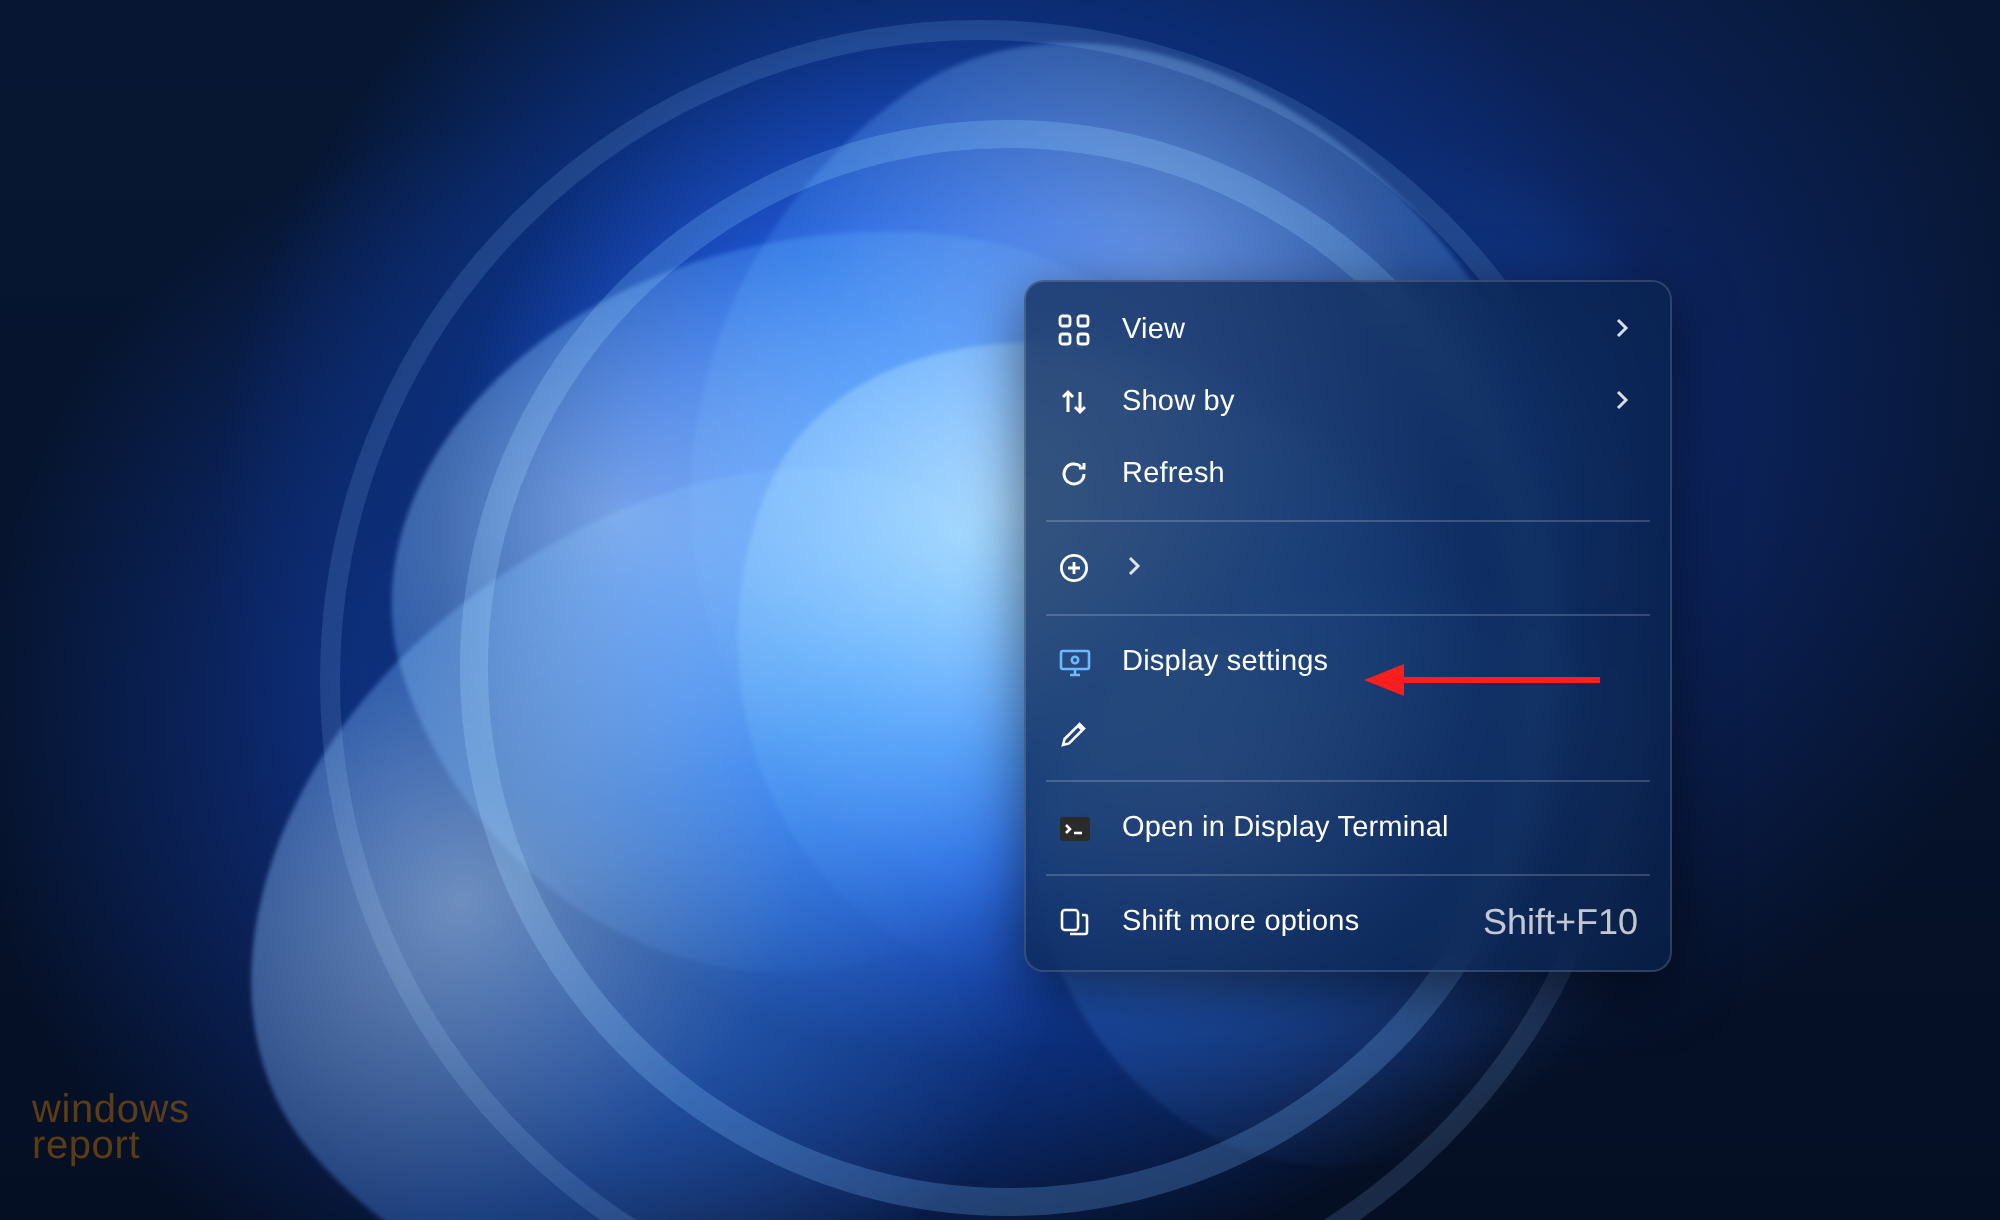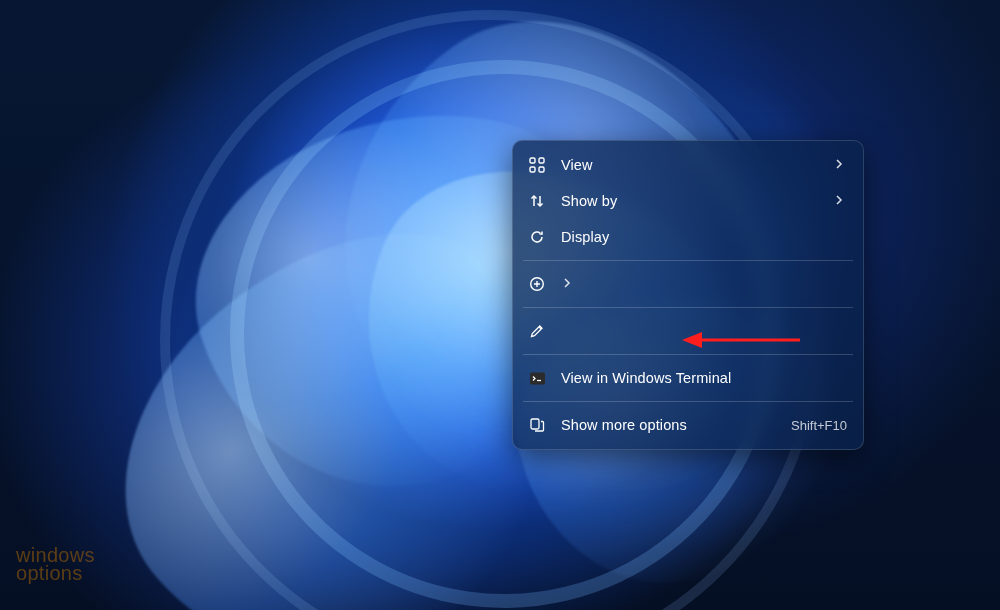--- a/index.html
+++ b/index.html
@@ -28,21 +28,21 @@
     border-radius: 48% 52% 55% 45% / 42% 40% 60% 58%;
     background: radial-gradient(ellipse at 30% 30%, rgba(200,230,255,0.5), rgba(60,120,240,0.35) 40%, rgba(20,50,140,0) 75%);
     filter: blur(1px);
     mix-blend-mode: screen;
   }
 
   
   .context-menu {
     position: absolute;
     left: 512px; top: 140px;
-    width: 352px;
+    width: 324px;
     background: rgba(10, 34, 76, 0.72);
     backdrop-filter: blur(10px);
     border: 1px solid rgba(255,255,255,0.15);
     border-radius: 10px;
     padding: 6px;
     box-shadow: 0 8px 30px rgba(0,0,0,0.55);
     color: #fff;
     font-size: 14.5px;
   }
   .menu-item {
@@ -58,21 +58,21 @@
     width: 20px; height: 20px;
     display: inline-flex; align-items: center; justify-content: center;
     flex-shrink: 0;
     color: #fff;
   }
   .mi-label { flex: 1 1 auto; letter-spacing: 0.1px; }
   .mi-chevron {
     width: 14px; height: 14px; flex-shrink: 0;
     opacity: 0.85;
   }
-  .mi-shortcut { font-size: 13px; opacity: 0.75; margin-left: 8px; text-align: right; }
+  .mi-shortcut { font-size: 18px; opacity: 0.75; margin-left: 8px; text-align: right; }
   .menu-sep {
     height: 1px;
     margin: 5px 4px;
     background: rgba(255,255,255,0.18);
   }
 
   svg { display: block; }
 
   
   .arrow {
@@ -144,82 +144,92 @@
     </span>
   </div>
 
   <div class="menu-item">
     <span class="mi-icon">
       <svg width="16" height="16" viewBox="0 0 16 16" fill="none" stroke="#fff" stroke-width="1.5">
         <path d="M13 8a5 5 0 1 1-1.7-3.8"></path>
           <path d="M13 2.5V5h-2.5"></path>
       </svg>
     </span>
-    <span class="mi-label">Display</span>
+    <span class="mi-label">Refresh</span>
   </div>
 
   <div class="menu-sep"></div>
 
   <div class="menu-item">
     <span class="mi-icon">
       <svg width="16" height="16" viewBox="0 0 16 16" fill="none" stroke="#fff" stroke-width="1.4">
         <circle cx="8" cy="8" r="6.3"></circle>
           <path d="M8 5v6M5 8h6"></path>
       </svg>
     </span>
     <span class="mi-chevron">
       <svg width="12" height="12" viewBox="0 0 12 12" fill="none" stroke="#fff" stroke-width="1.5">
           <path d="M4 2l4 4-4 4"></path>
         </svg>
     </span>
   </div>
 
   <div class="menu-sep"></div>
 
+  <div class="menu-item">
+    <span class="mi-icon">
+      <svg width="17" height="17" viewBox="0 0 17 17" fill="none" stroke="#6fb8ff" stroke-width="1.3">
+        <rect x="1.5" y="2.5" width="14" height="9" rx="1"></rect>
+        <path d="M6 14.5h5M8.5 11.5v3"></path>
+        <circle cx="8.5" cy="7" r="1.6" fill="none"></circle>
+      </svg>
+    </span>
+    <span class="mi-label">Display settings</span>
+  </div>
 
   <div class="menu-item">
     <span class="mi-icon">
       <svg width="16" height="16" viewBox="0 0 16 16" fill="none" stroke="#fff" stroke-width="1.3">
         <path d="M2.5 13.5l.8-3 7.5-7.5 2.2 2.2-7.5 7.5-3 .8z"></path>
         <path d="M10 3.8l2.2 2.2"></path>
       </svg>
     </span>
   </div>
 
   <div class="menu-sep"></div>
 
   <div class="menu-item">
     <span class="mi-icon">
       <svg width="17" height="17" viewBox="0 0 17 17">
         <rect x="1" y="2.5" width="15" height="12" rx="1.5" fill="#2b2b2b"></rect>
         <path d="M4 6.5l2 2-2 2" stroke="#fff" stroke-width="1.3" fill="none"></path>
         <path d="M8 10.5h4" stroke="#fff" stroke-width="1.3"></path>
       </svg>
     </span>
-    <span class="mi-label">View in Windows Terminal</span>
+    <span class="mi-label">Open in Display Terminal</span>
   </div>
 
   <div class="menu-sep"></div>
 
   <div class="menu-item">
     <span class="mi-icon">
       <svg width="16" height="16" viewBox="0 0 16 16" fill="none" stroke="#fff" stroke-width="1.3">
         <rect x="2" y="2" width="8" height="10" rx="1.5"></rect>
         <path d="M12 4.5h1.5a1 1 0 0 1 1 1V13a1 1 0 0 1-1 1H6"></path>
       </svg>
     </span>
-    <span class="mi-label">Show more options</span>
+    <span class="mi-label">Shift more options</span>
     <span class="mi-shortcut">Shift+F10</span>
   </div>
 
 </div>
 
 <div class="arrow">
   <svg width="120" height="30" viewBox="0 0 120 30">
     <line x1="118" y1="15" x2="18" y2="15" stroke="#ff1e1e" stroke-width="3"></line>
     <polygon points="0,15 20,7 20,23" fill="#ff1e1e"></polygon>
   </svg>
 </div>
 
 <div class="watermark">
   <div class="l1">windows</div>
-  <div class="l2">options</div>
+  <div class="l2">report</div>
 </div>
 
 </body></html>

